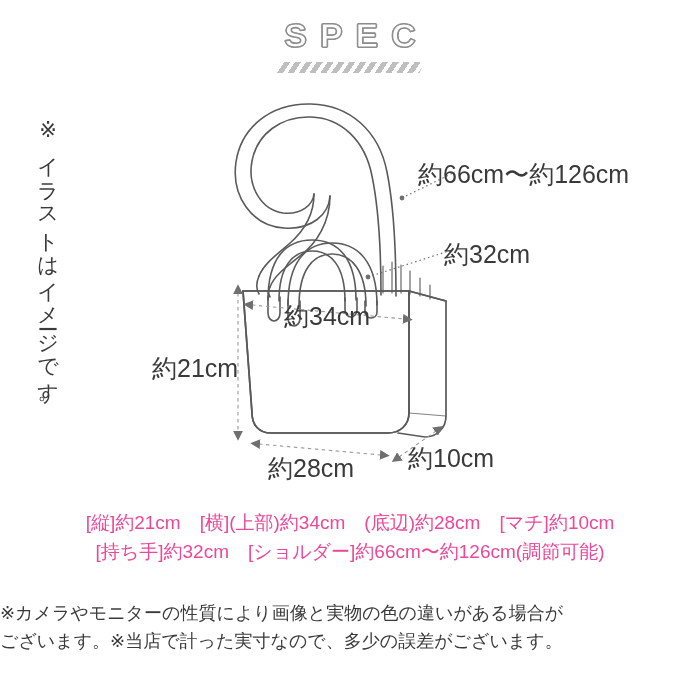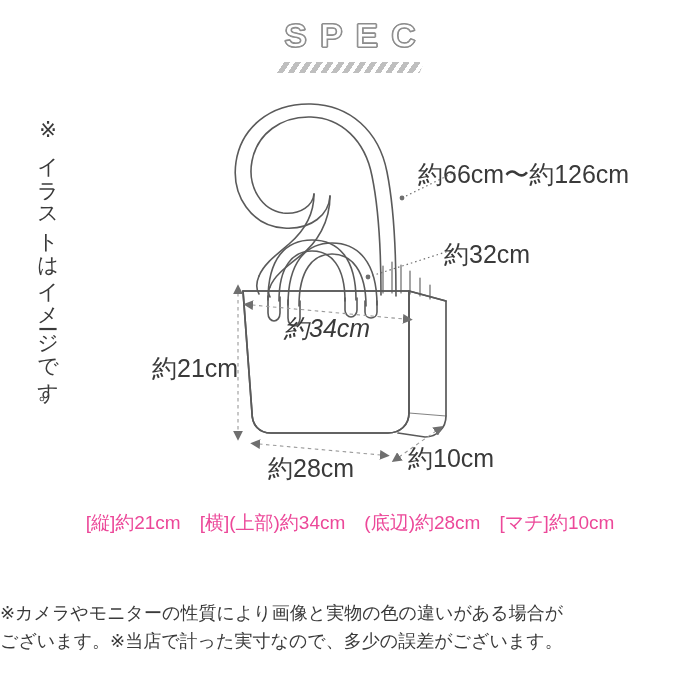--- a/index.html
+++ b/index.html
@@ -76,21 +76,21 @@
   
   .dim-label {
     position: absolute;
     font-size: 25px;
     color: #3a3a3a;
     white-space: nowrap;
     letter-spacing: 0px;
   }
   #label-shoulder { left: 418px; top: 158px; }
   #label-handle   { left: 444px; top: 238px; }
-  #label-top      { left: 284px; top: 312px; font-style: italic; }
+  #label-top      { left: 284px; top: 300px; }
   #label-height   { left: 152px; top: 352px; }
   #label-bottom   { left: 268px; top: 452px; }
   #label-gusset   { left: 408px; top: 442px; text-align: right; }
 
   
   #spec-lines {
     position: absolute;
     left: 0;
     top: 508px;
     width: 700px;
@@ -213,20 +213,21 @@
 
   <div class="dim-label" id="label-shoulder">約66cm〜約126cm</div>
   <div class="dim-label" id="label-handle">約32cm</div>
   <div class="dim-label" id="label-top">約34cm</div>
   <div class="dim-label" id="label-height">約21cm</div>
   <div class="dim-label" id="label-bottom">約28cm</div>
   <div class="dim-label" id="label-gusset">約10cm</div>
 
   <div id="spec-lines">
     <div class="spec-line">[縦]約21cm　[横](上部)約34cm　(底辺)約28cm　[マチ]約10cm</div>
+    <div class="spec-line">[持ち手]約32cm　[ショルダー]約66cm〜約126cm(調節可能)</div>
   </div>
 
   <div id="footer-note">
     <div class="footer-line">※カメラやモニターの性質により画像と実物の色の違いがある場合が</div>
     <div class="footer-line">ございます。※当店で計った実寸なので、多少の誤差がございます。</div>
   </div>
 
 </div>
 
 </body></html>

